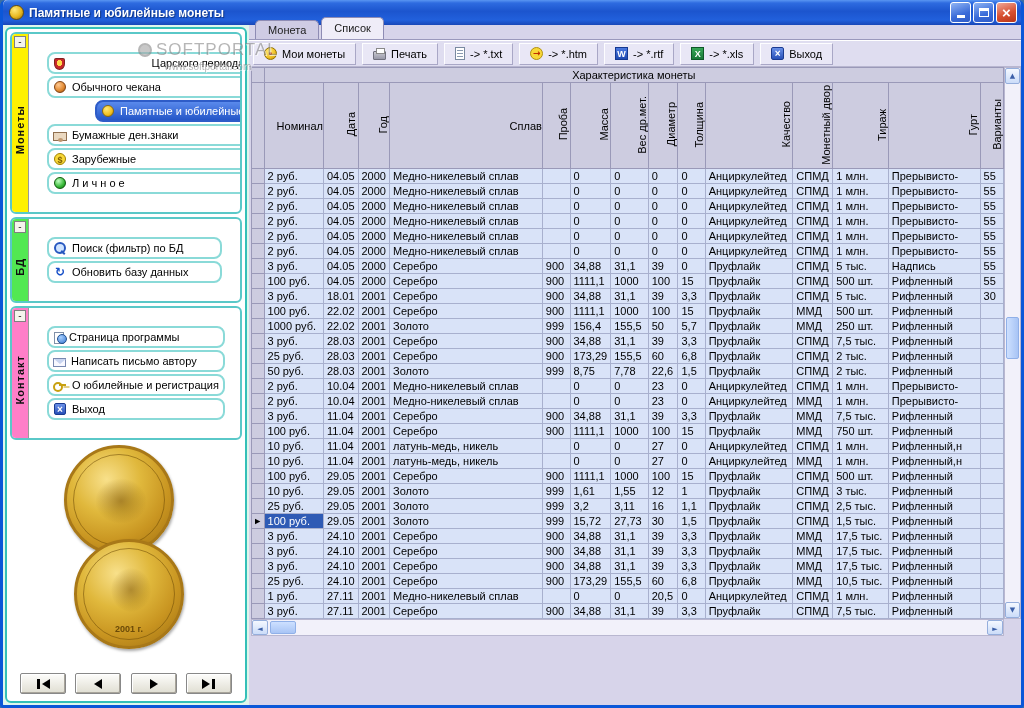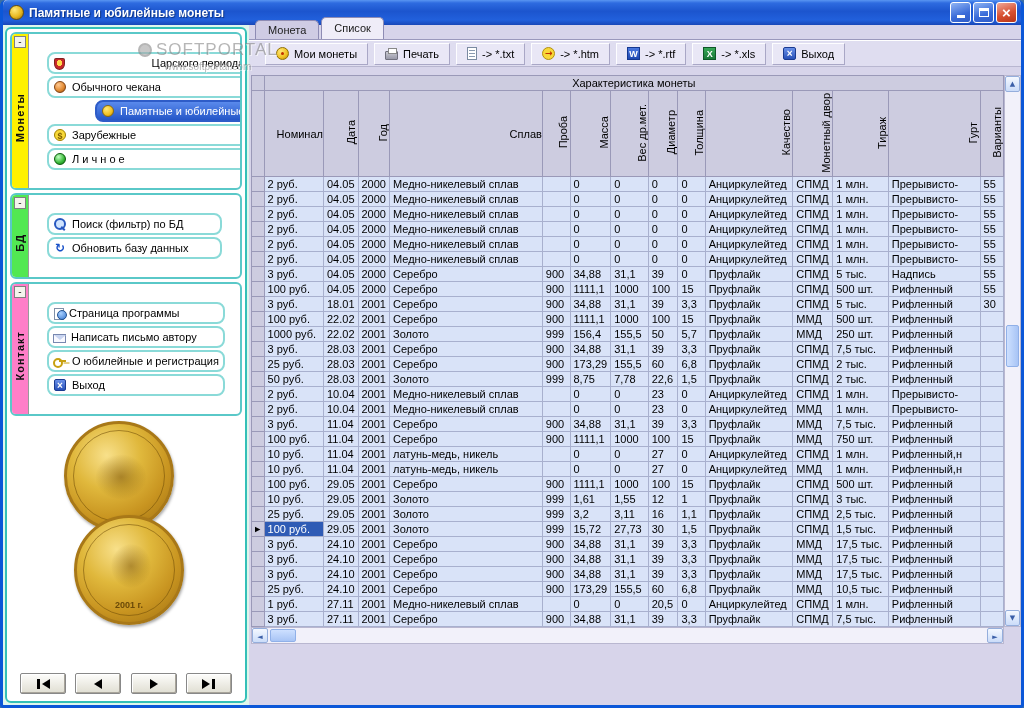--- a/index.html
+++ b/index.html
@@ -102,21 +102,21 @@
   .tri-l { width:0;height:0;border-top:5px solid transparent;border-bottom:5px solid transparent;border-right:8px solid #000; }
   .tri-r { width:0;height:0;border-top:5px solid transparent;border-bottom:5px solid transparent;border-left:8px solid #000; }
 
   
   .main { flex:1; min-width:0; display:flex; flex-direction:column; background:#D7D4EA; }
   .tabstrip { height:15px; display:flex; align-items:flex-end; padding-left:6px; border-bottom:1px solid #9A98BC; flex:none; }
   .tab { height:19px; line-height:18px; padding:0 12px; font-size:11px; background:#CFCCE4;
     border:1px solid #8E8CB4; border-bottom:none; border-radius:5px 5px 0 0; margin-right:2px; color:#202020; cursor:pointer; }
   .tab.active { background:#EFEDF8; height:22px; line-height:21px; }
 
-  .toolbar { height:27px; display:flex; align-items:center; gap:6px; padding:2px 16px; background:#DFDDF0;
+  .toolbar { height:27px; display:flex; align-items:center; gap:6px; padding:2px 4px; background:#DFDDF0;
     border-top:1px solid #fff; border-bottom:1px solid #B8B6D0; flex:none; }
   .tbtn { display:flex; align-items:center; gap:5px; height:22px; padding:0 10px; background:#E9E7F6;
     border:1px solid; border-color:#FDFDFF #A9A7C6 #A9A7C6 #FDFDFF; font-size:11px; cursor:pointer; white-space:nowrap; }
 
   .tic { width:13px; height:13px; flex:none; position:relative; }
   .tic-mycoins { border-radius:50%; border:1px solid #907000;
     background:radial-gradient(circle at 35% 30%,#FFE878,#F0C020 60%,#B08010); }
   .tic-mycoins::after { content:"";position:absolute;left:4px;top:4px;width:3px;height:3px;background:#C03000;border-radius:50%; }
   .tic-print { top:2px;height:9px;background:linear-gradient(#C8C8D0,#9898A8);border:1px solid #70707E;border-radius:1px; }
   .tic-print::before { content:"";position:absolute;left:2px;top:-4px;width:7px;height:4px;background:#fff;border:1px solid #888; }
@@ -130,21 +130,21 @@
   .tic-rtf::before { content:"W";position:absolute;left:0;right:0;top:0;text-align:center;
     font:bold 9px/12px "Liberation Sans",sans-serif;color:#fff; }
   .tic-xls { background:linear-gradient(#38A858,#187838);border:1px solid #0E5828; }
   .tic-xls::before { content:"X";position:absolute;left:0;right:0;top:0;text-align:center;
     font:bold 9px/12px "Liberation Sans",sans-serif;color:#fff; }
   .tic-exit { background:linear-gradient(#6A90E8,#2850B8);border:1px solid #1A3A90;border-radius:2px; }
   .tic-exit::before { content:"×";position:absolute;left:0;right:0;top:0;text-align:center;
     font:bold 10px/11px "Liberation Sans",sans-serif;color:#fff; }
 
   
-  .table-zone { display:flex; align-items:stretch; margin:8px 0 0 2px; flex:none; }
+  .table-zone { display:flex; align-items:stretch; margin:0 0 0 2px; flex:none; }
   table.grid { border-collapse:collapse; table-layout:fixed; background:#fff; border:1px solid #8888A8; }
   .grid th { background:#CDCCE0; border:1px solid #9A99B8; font-weight:normal; font-size:11px; color:#000;
     padding:0; overflow:hidden; }
   .grid .group-row th.gh { height:15px; text-align:center; }
   .grid #col-headers th { height:86px; vertical-align:middle; text-align:right; }
   .grid th.h-left { text-align:left; padding-left:4px; }
   .vh { writing-mode:vertical-rl; transform:rotate(180deg); display:inline-block; white-space:nowrap;
         max-height:82px; line-height:1.1; }
   .grid td { background:#D9E3F8; border:1px solid #A8B0CE; font-size:11px; height:15px; line-height:14px;
     padding:0 3px; white-space:nowrap; overflow:hidden; color:#000; }
@@ -215,20 +215,24 @@
               <span class="sic sic-shield"></span>
               <span>Царского периода</span>
             </div>
             <div class="sitem">
               <span class="sic sic-coin"></span>
               <span>Обычного чекана</span>
             </div>
             <div class="sitem selected">
               <span class="sic sic-goldcoin"></span>
               <span>Памятные и юбилейные</span>
+            </div>
+            <div class="sitem">
+              <span class="sic sic-banknote"></span>
+              <span>Бумажные ден.знаки</span>
             </div>
             <div class="sitem">
               <span class="sic sic-dollar"></span>
               <span>Зарубежные</span>
             </div>
             <div class="sitem">
               <span class="sic sic-personal"></span>
               <span>Л и ч н о е</span>
             </div>
           </div>

